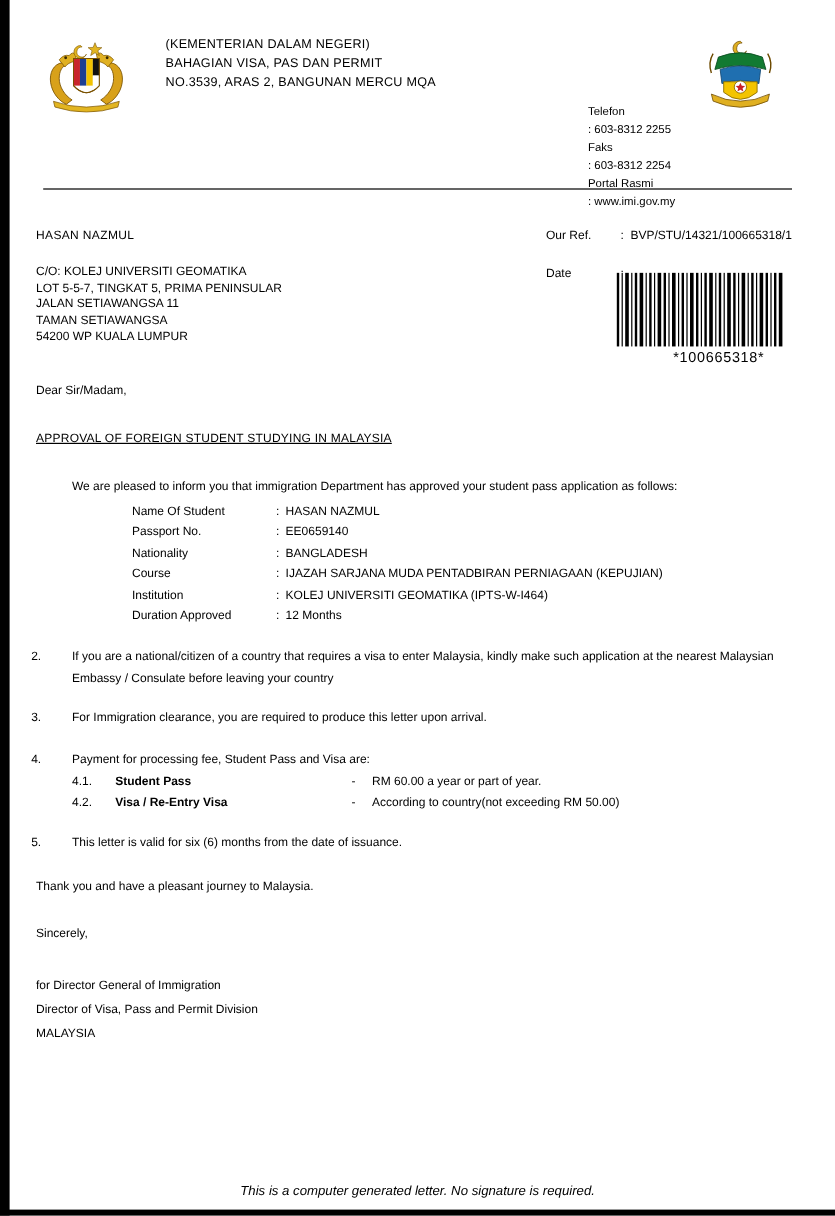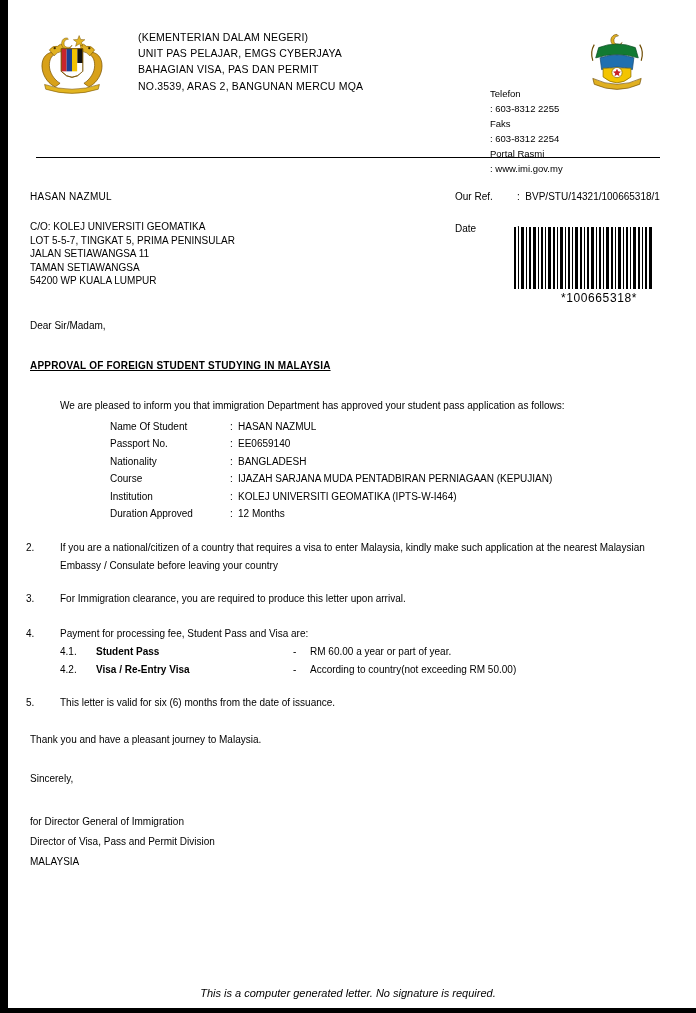--- a/index.html
+++ b/index.html
@@ -155,21 +155,21 @@
     position: absolute;
     left: 30px;
     top: 320px;
     font-size: 10px;
   }
   .subject {
     position: absolute;
     left: 30px;
     top: 360px;
     font-size: 10px;
-    font-weight: bold;
+    font-weight: normal;
     text-decoration: underline;
     letter-spacing: 0.2px;
   }
   .intro {
     position: absolute;
     left: 60px;
     top: 400px;
     font-size: 10px;
     width: 600px;
   }
@@ -279,21 +279,20 @@
       <rect x="60" y="28" width="9" height="38" fill="#f2c200"></rect>
       <rect x="69" y="28" width="9" height="24" fill="#111111"></rect>
       <path d="M69 52 L78 52 L78 66 Q73 72 69 72 Z" fill="#ffffff" stroke="none"></path>
       <path d="M42 28 L78 28 L78 66 Q60 86 42 66 Z" fill="none" stroke="#7a5200" stroke-width="1.4"></path>
 
       <path d="M14 88 Q60 104 106 88 L104 96 Q60 110 16 96 Z" fill="#e2b521" stroke="#7a5200" stroke-width="1"></path>
     </svg>
 
     <div class="addr-block">
       <div>(KEMENTERIAN DALAM NEGERI)</div>
-      <div>UNIT PAS PELAJAR, EMGS CYBERJAYA</div>
       <div>BAHAGIAN VISA, PAS DAN PERMIT</div>
       <div>NO.3539, ARAS 2, BANGUNAN MERCU MQA</div>
     </div>
 
     <svg class="crest-right" viewBox="0 0 90 90">
       <path d="M45 6 a8 8 0 1 0 7 11 a6 6 0 1 1 -5 -9 Z" fill="#e0b021" stroke="#6d4a00" stroke-width="0.8"></path>
       <path d="M20 24 q25 -10 50 0 l4 14 q-29 -9 -58 0 Z" fill="#127a32" stroke="#0a4d1f" stroke-width="1"></path>
       <path d="M22 38 q23 -8 46 0 l-2 16 q-21 -7 -42 0 Z" fill="#1f6fb0" stroke="#154a76" stroke-width="1"></path>
       <path d="M26 52 L64 52 L64 64 Q45 80 26 64 Z" fill="#f3c400" stroke="#8a6c00" stroke-width="1"></path>
       <circle cx="45" cy="58" r="7" fill="#ffffff" stroke="#8a6c00" stroke-width="1"></circle>

